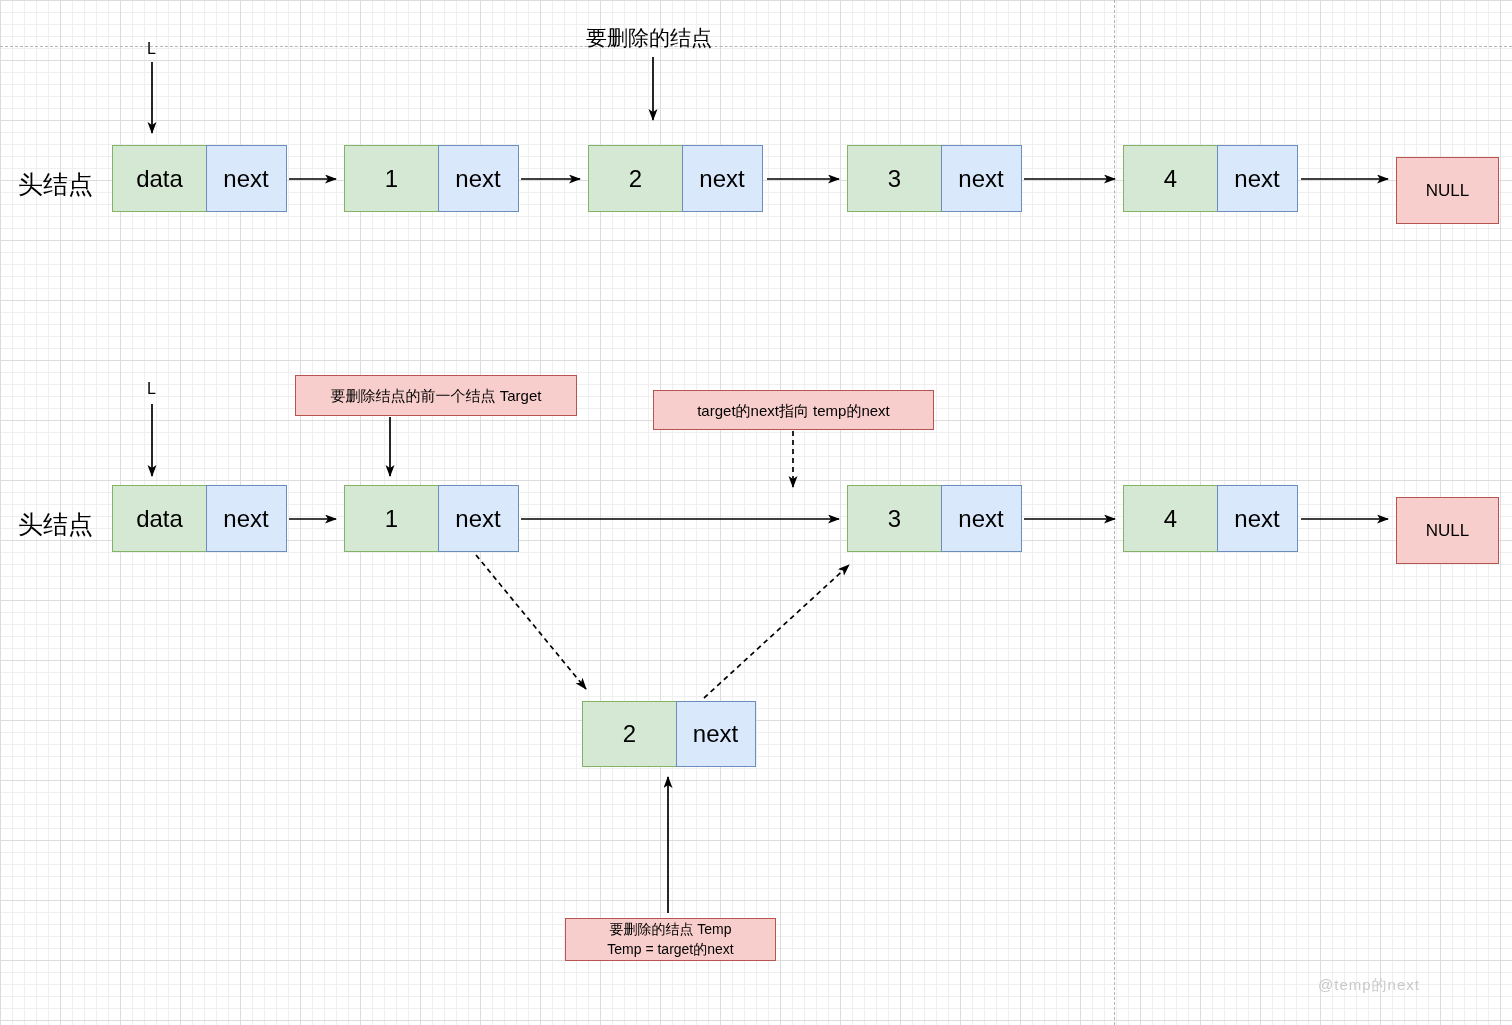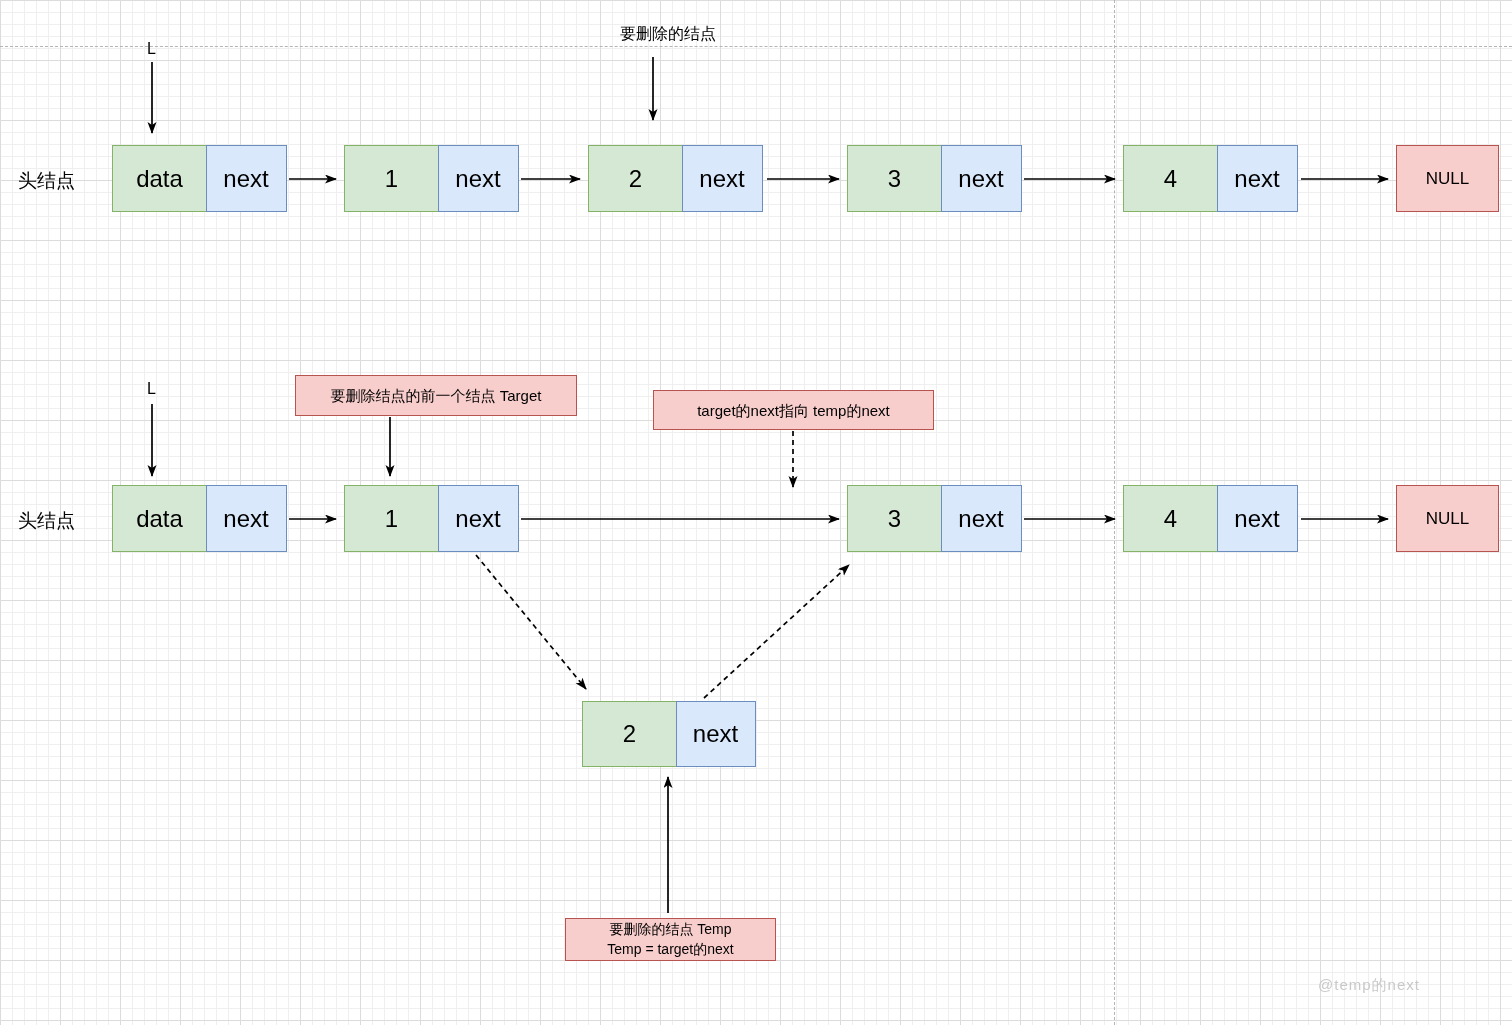--- a/index.html
+++ b/index.html
@@ -64,37 +64,38 @@
     box-sizing: border-box;
     width: 103px;
     height: 67px;
     background: #f8cecc;
     border: 1.5px solid #b85450;
     display: flex;
     align-items: center;
     justify-content: center;
     font-size: 17px;
     color: #000;
+    margin-top: 12px;
   }
   .side-label {
     position: absolute;
-    font-size: 19px;
+    font-size: 25px;
     color: #000;
     white-space: nowrap;
   }
   .pointer-label {
     position: absolute;
     font-size: 16px;
     color: #000;
   }
   .plain-annotation {
     position: absolute;
-    font-size: 16px;
-    color: #000;
-    text-align: right;
+    font-size: 21px;
+    color: #000;
+    text-align: left;
     white-space: nowrap;
   }
   .pink-box {
     position: absolute;
     box-sizing: border-box;
     background: #f8cecc;
     border: 1.5px solid #b85450;
     display: flex;
     flex-direction: column;
     align-items: center;

